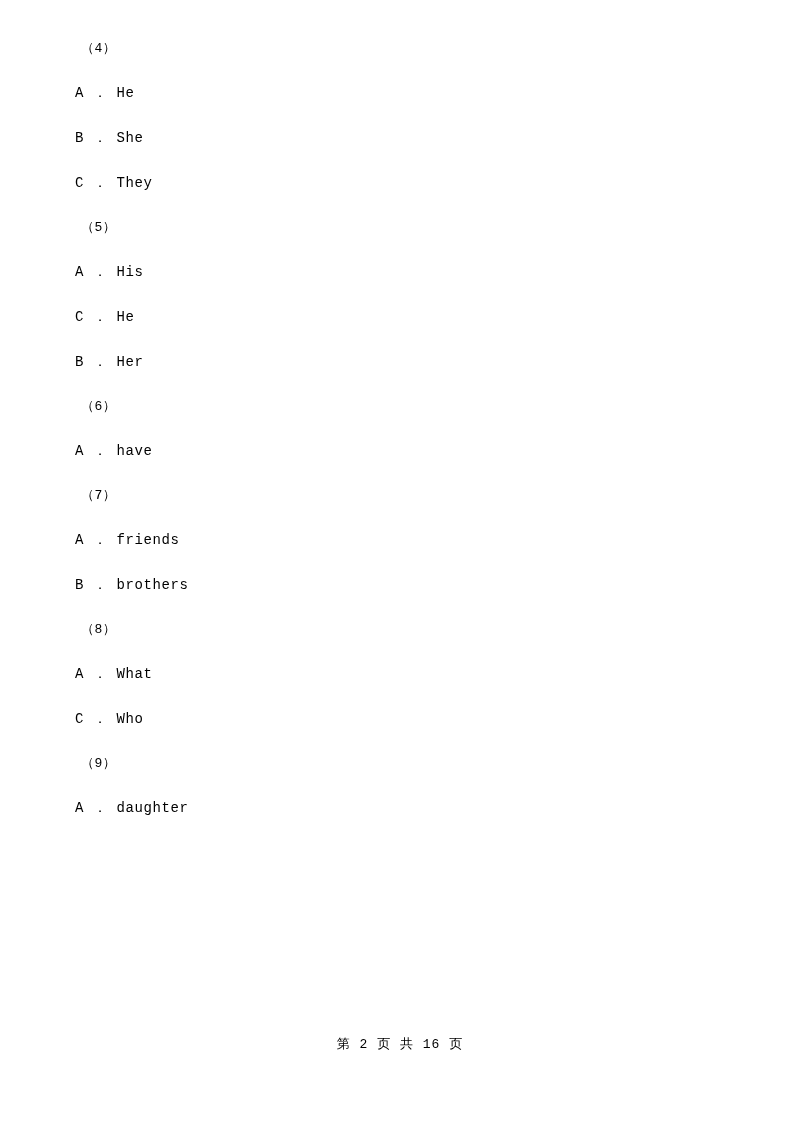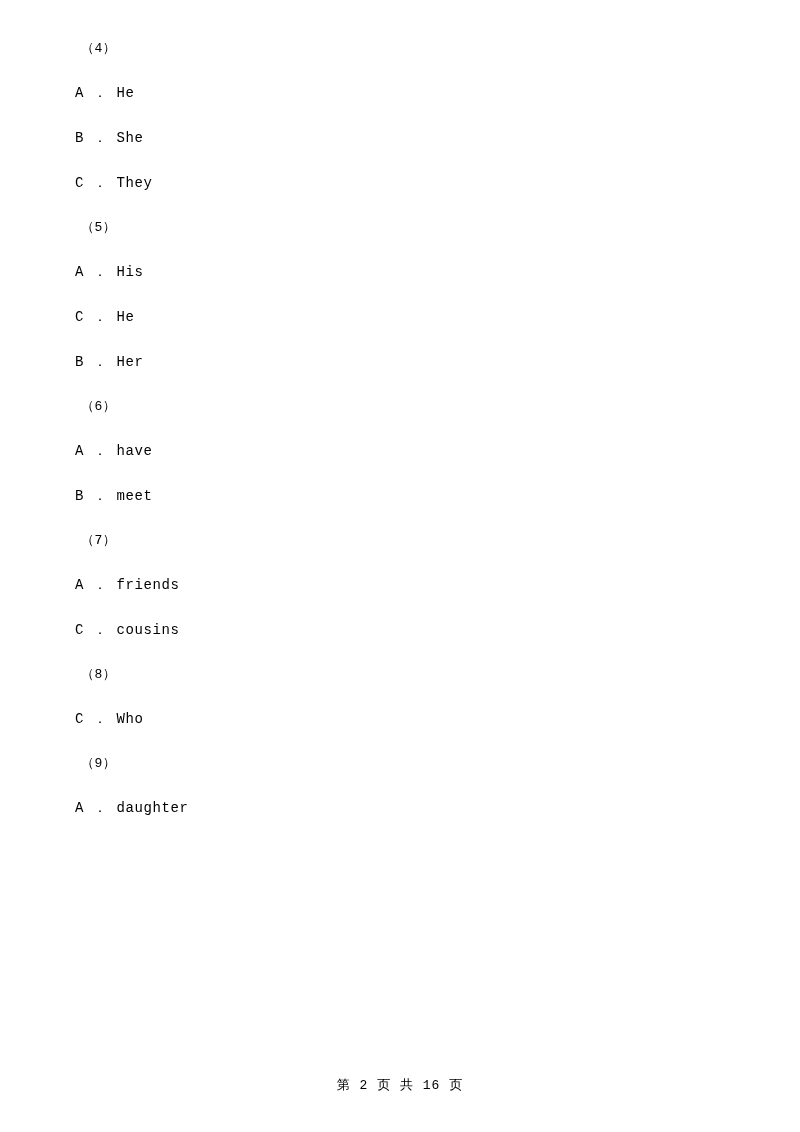--- a/index.html
+++ b/index.html
@@ -47,21 +47,20 @@
   }
   .footer {
     position: absolute;
     left: 0;
     top: 1035px;
     width: 800px;
     text-align: center;
     font-size: 13px;
     letter-spacing: 1px;
     white-space: nowrap;
-    margin-top: 41px;
   }
   .footer span {
     display: inline;
   }
   .right-edge {
     position: absolute;
     right: 0;
     top: 0;
     width: 4px;
     height: 1132px;
@@ -84,31 +83,31 @@
     <div class="q-group">
       <div class="q-number">（5）</div>
       <div class="q-option">A ． His</div>
       <div class="q-option">C ． He</div>
       <div class="q-option">B ． Her</div>
     </div>
 
     <div class="q-group">
       <div class="q-number">（6）</div>
       <div class="q-option">A ． have</div>
-      <div class="q-option">B ． meet</div>
     </div>
 
     <div class="q-group">
       <div class="q-number">（7）</div>
       <div class="q-option">A ． friends</div>
-      <div class="q-option">C ． cousins</div>
+      <div class="q-option">B ． brothers</div>
     </div>
 
     <div class="q-group">
       <div class="q-number">（8）</div>
+      <div class="q-option">A ． What</div>
       <div class="q-option">C ． Who</div>
     </div>
 
     <div class="q-group">
       <div class="q-number">（9）</div>
       <div class="q-option">A ． daughter</div>
     </div>
 
   </div>
 

